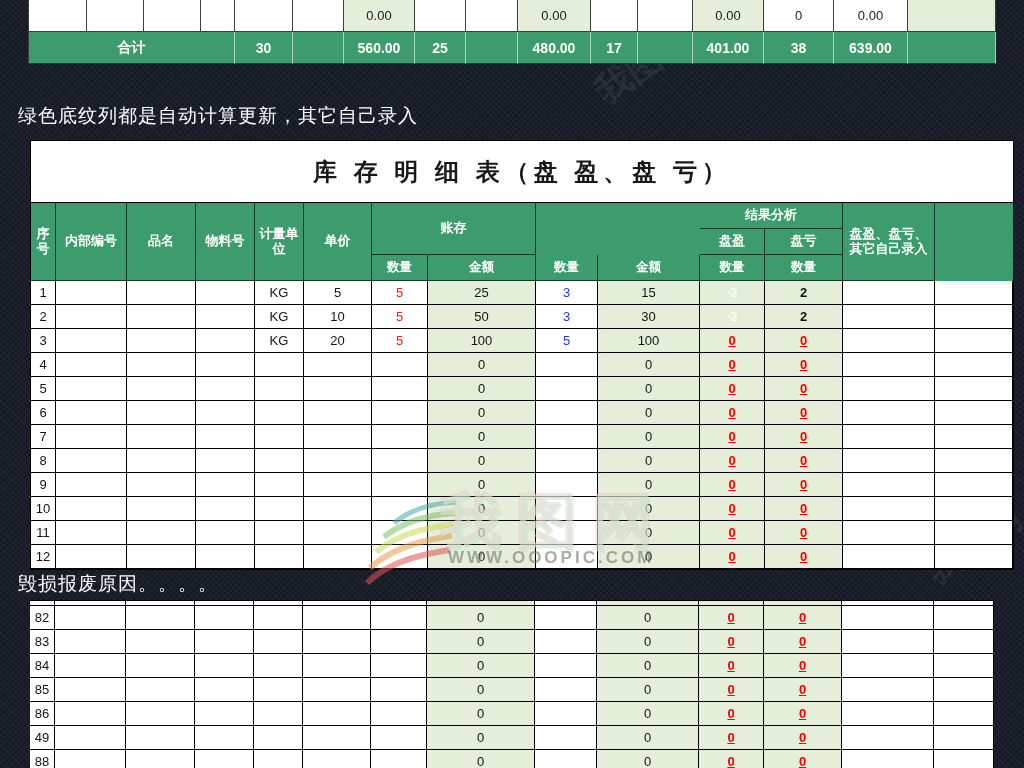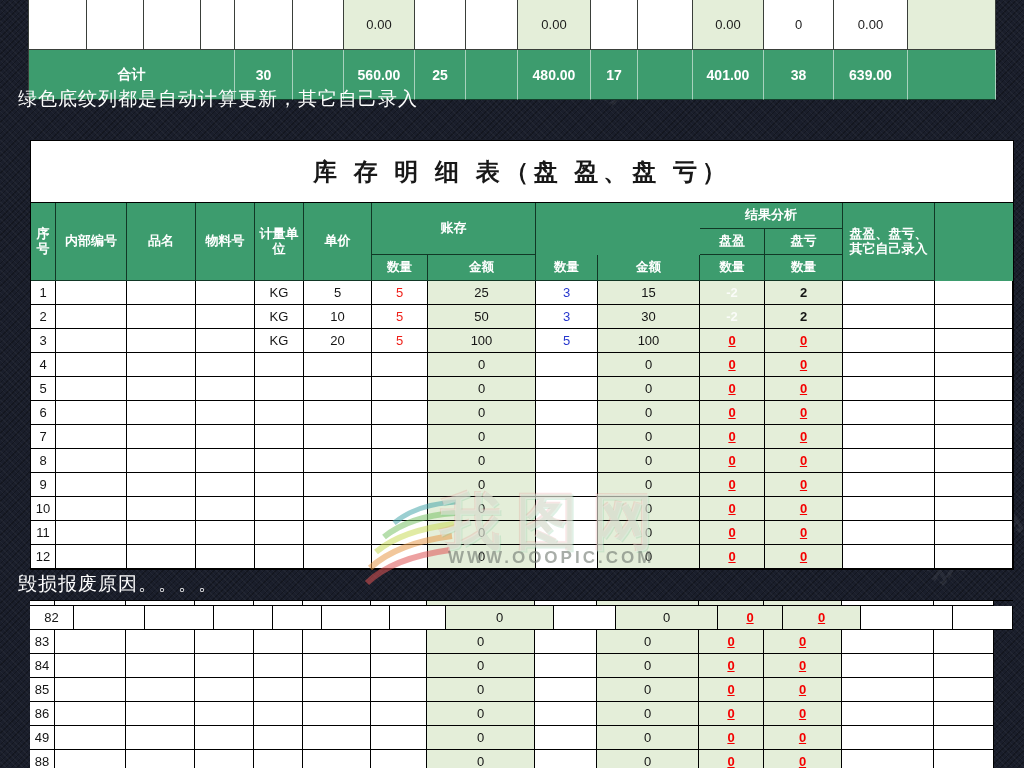--- a/index.html
+++ b/index.html
@@ -7,30 +7,30 @@
     width:1024px;height:768px;overflow:hidden;position:relative;
     font-family:"Liberation Sans","DejaVu Sans",sans-serif;
     background-color:#1a1e2b;
     background-image:
       repeating-linear-gradient(45deg, rgba(255,255,255,.035) 0 1px, transparent 1px 4px),
       repeating-linear-gradient(-45deg, rgba(0,0,0,.28) 0 1px, transparent 1px 4px);
   }
   .abs{position:absolute;}
   
   #summary{left:28px;top:0;border-left:1px solid #3a3f3a;}
-  .srow{display:flex;height:50px;}
+  .srow{display:flex;height:32px;}
   .scell{box-sizing:border-box;height:100%;display:flex;align-items:center;justify-content:center;
     background:#fff;border-right:1px solid #3a3f3a;border-bottom:1px solid #3a3f3a;
     font-size:13px;color:#1b1b1b;}
   .srow.total .scell{background:#3d9c6e;color:#fff;font-weight:bold;font-size:14px;
     border-right:1px solid rgba(255,255,255,.55);border-bottom:1px solid #14402c;}
   .bg-green{background:#e4eed9 !important;}
   
   .note{color:#fdfdfd;font-size:19px;letter-spacing:1px;}
-  #note-top{left:18px;top:86px;}
+  #note-top{left:18px;top:103px;}
   #note-mid{left:18px;top:571px;}
   
   #main{left:30px;top:140px;width:982px;border:1px solid #000;background:#fff;}
   #main .title{height:61px;display:flex;align-items:center;justify-content:center;
     background:#fff;border-bottom:1px solid #000;
     font-size:24px;font-weight:bold;color:#181818;letter-spacing:5px;}
   .mhead{display:grid;width:982px;
     grid-template-columns:25px 71px 69px 59px 49px 68px 56px 108px 62px 102px 65px 78px 92px 78px;
     grid-template-rows:26px 26px 26px;
     background:#3d9c6e;color:#fff;font-weight:bold;font-size:13px;}
@@ -342,21 +342,21 @@
       <div class="dcell" style="width: 56px;"></div>
       <div class="dcell bg-green" style="width: 108px;"></div>
       <div class="dcell" style="width: 62px;"></div>
       <div class="dcell bg-green" style="width: 102px;"></div>
       <div class="dcell bg-green" style="width: 65px;"></div>
       <div class="dcell bg-green" style="width: 78px;"></div>
       <div class="dcell" style="width: 92px;"></div>
       <div class="dcell" style="width: 60px;"></div>
     </div>
     <div class="drow">
-      <div class="dcell" style="width: 44px;">82</div>
+      <div class="dcell" style="width: 25px;">82</div>
       <div class="dcell" style="width: 71px;"></div>
       <div class="dcell" style="width: 69px;"></div>
       <div class="dcell" style="width: 59px;"></div>
       <div class="dcell" style="width: 49px;"></div>
       <div class="dcell" style="width: 68px;"></div>
       <div class="dcell" style="width: 56px;"></div>
       <div class="dcell bg-green" style="width: 108px;">0</div>
       <div class="dcell" style="width: 62px;"></div>
       <div class="dcell bg-green" style="width: 102px;">0</div>
       <div class="dcell bg-green red-zero" style="width: 65px;">0</div>

